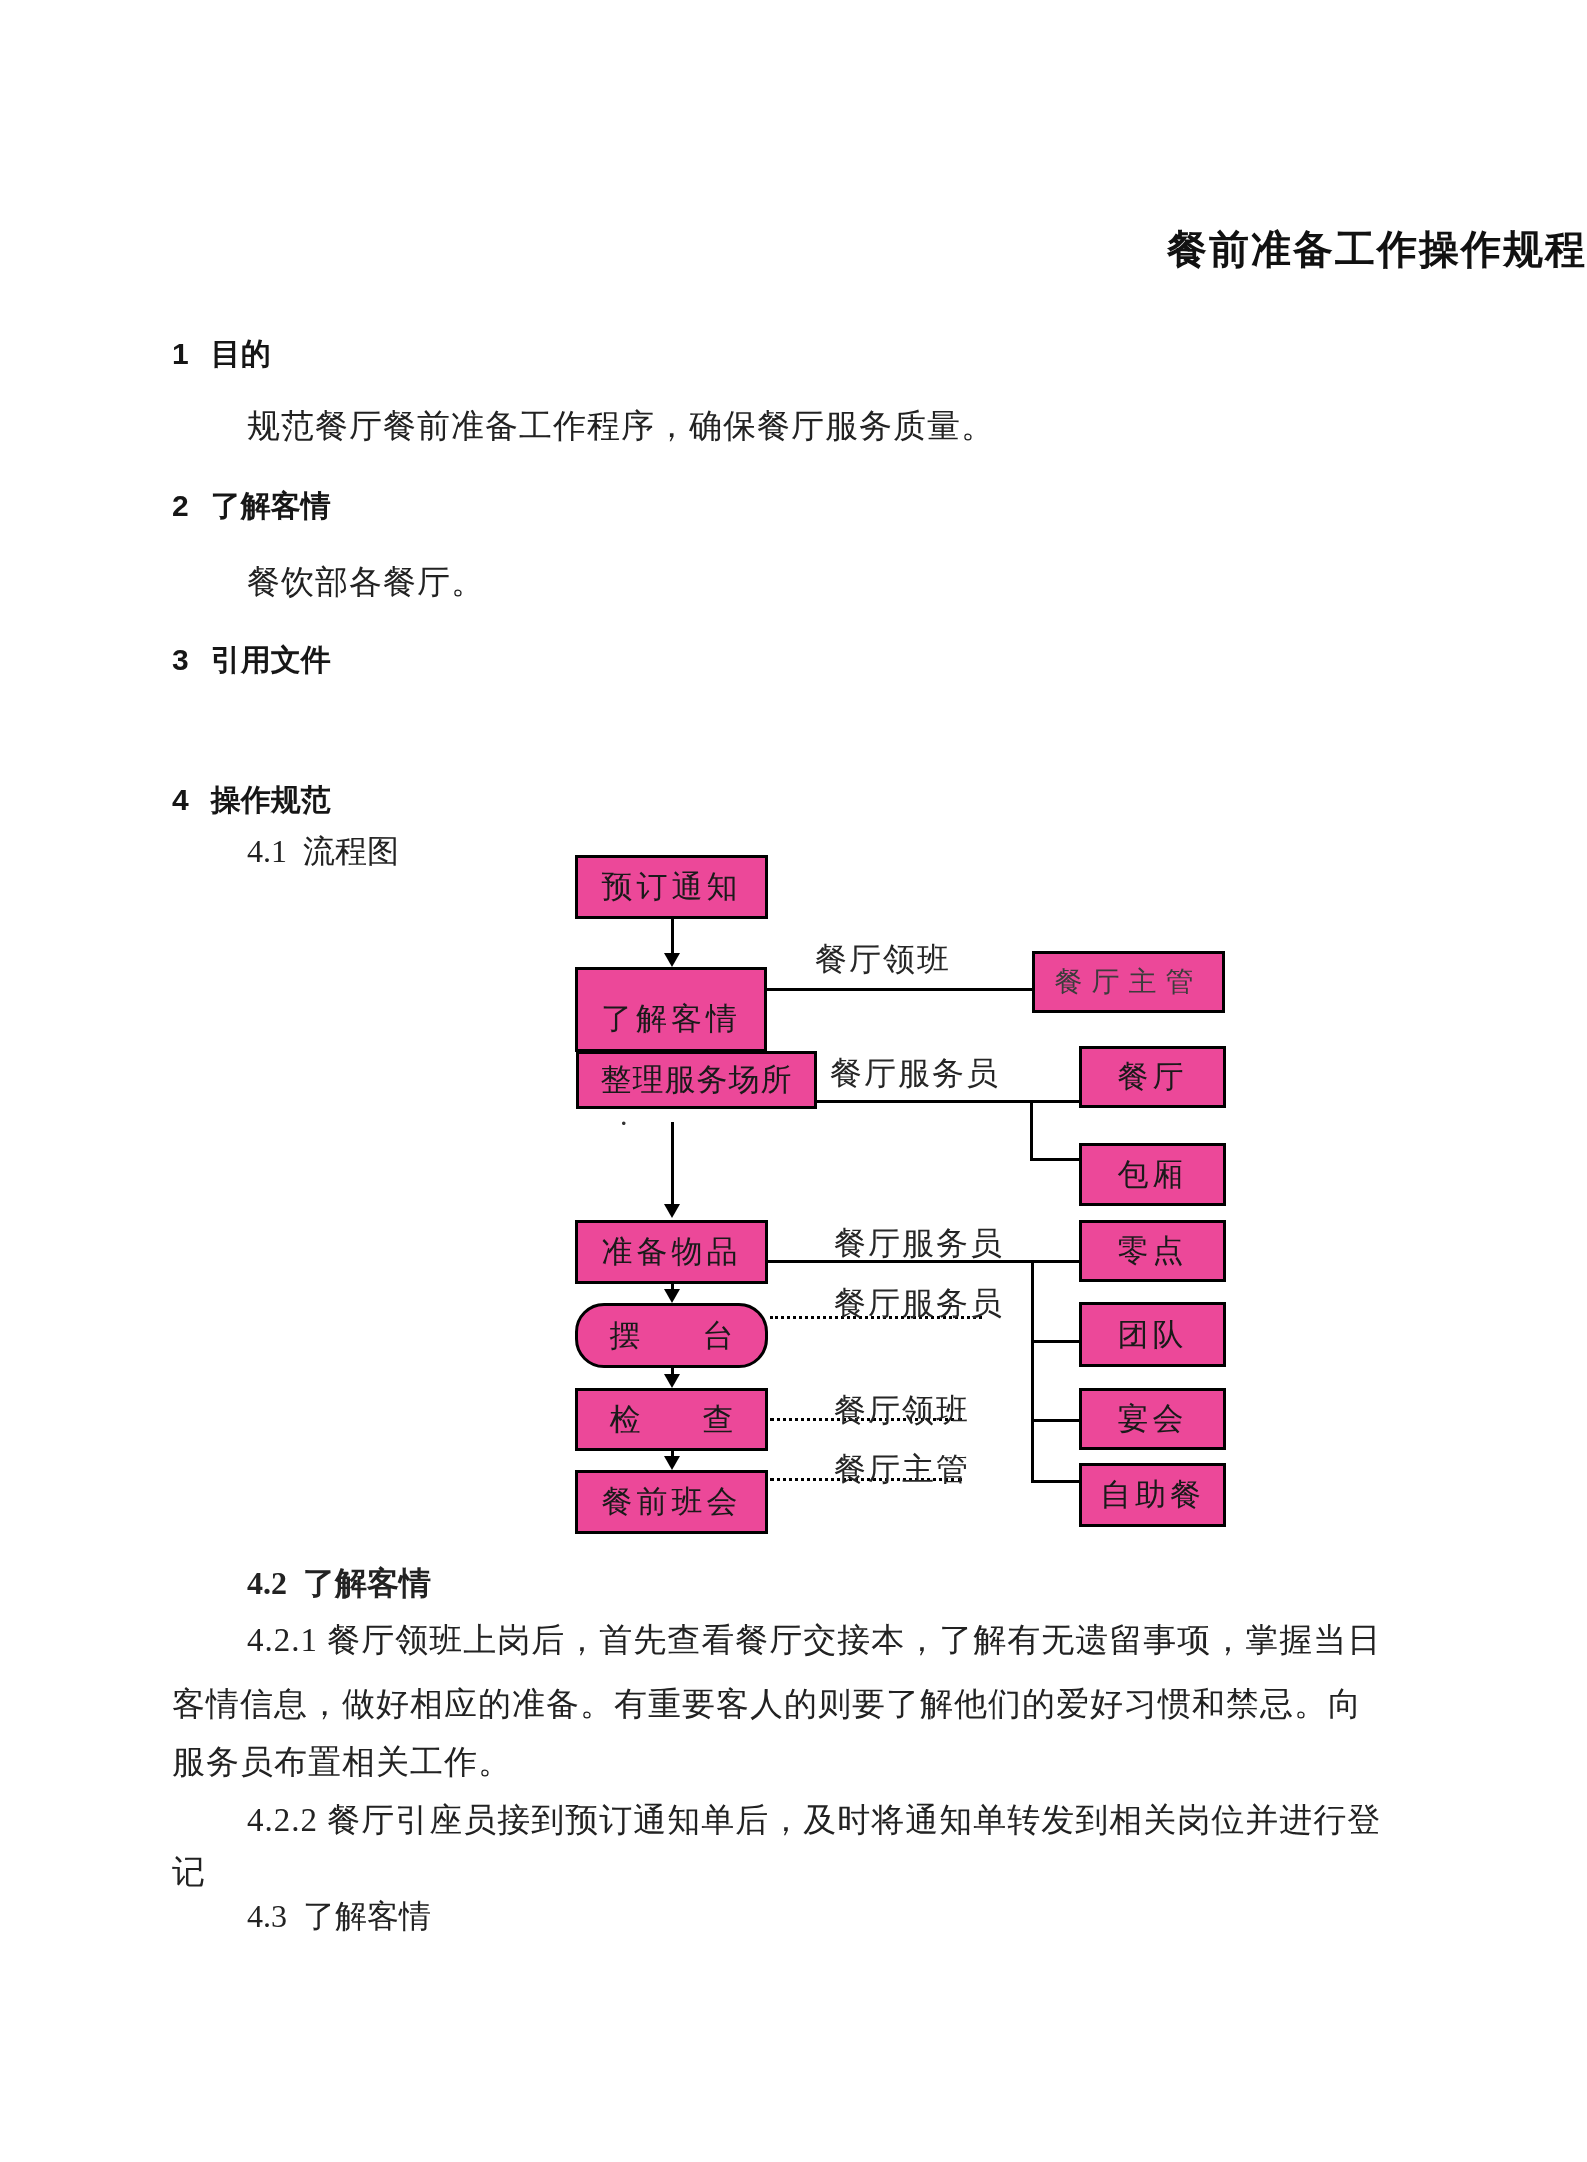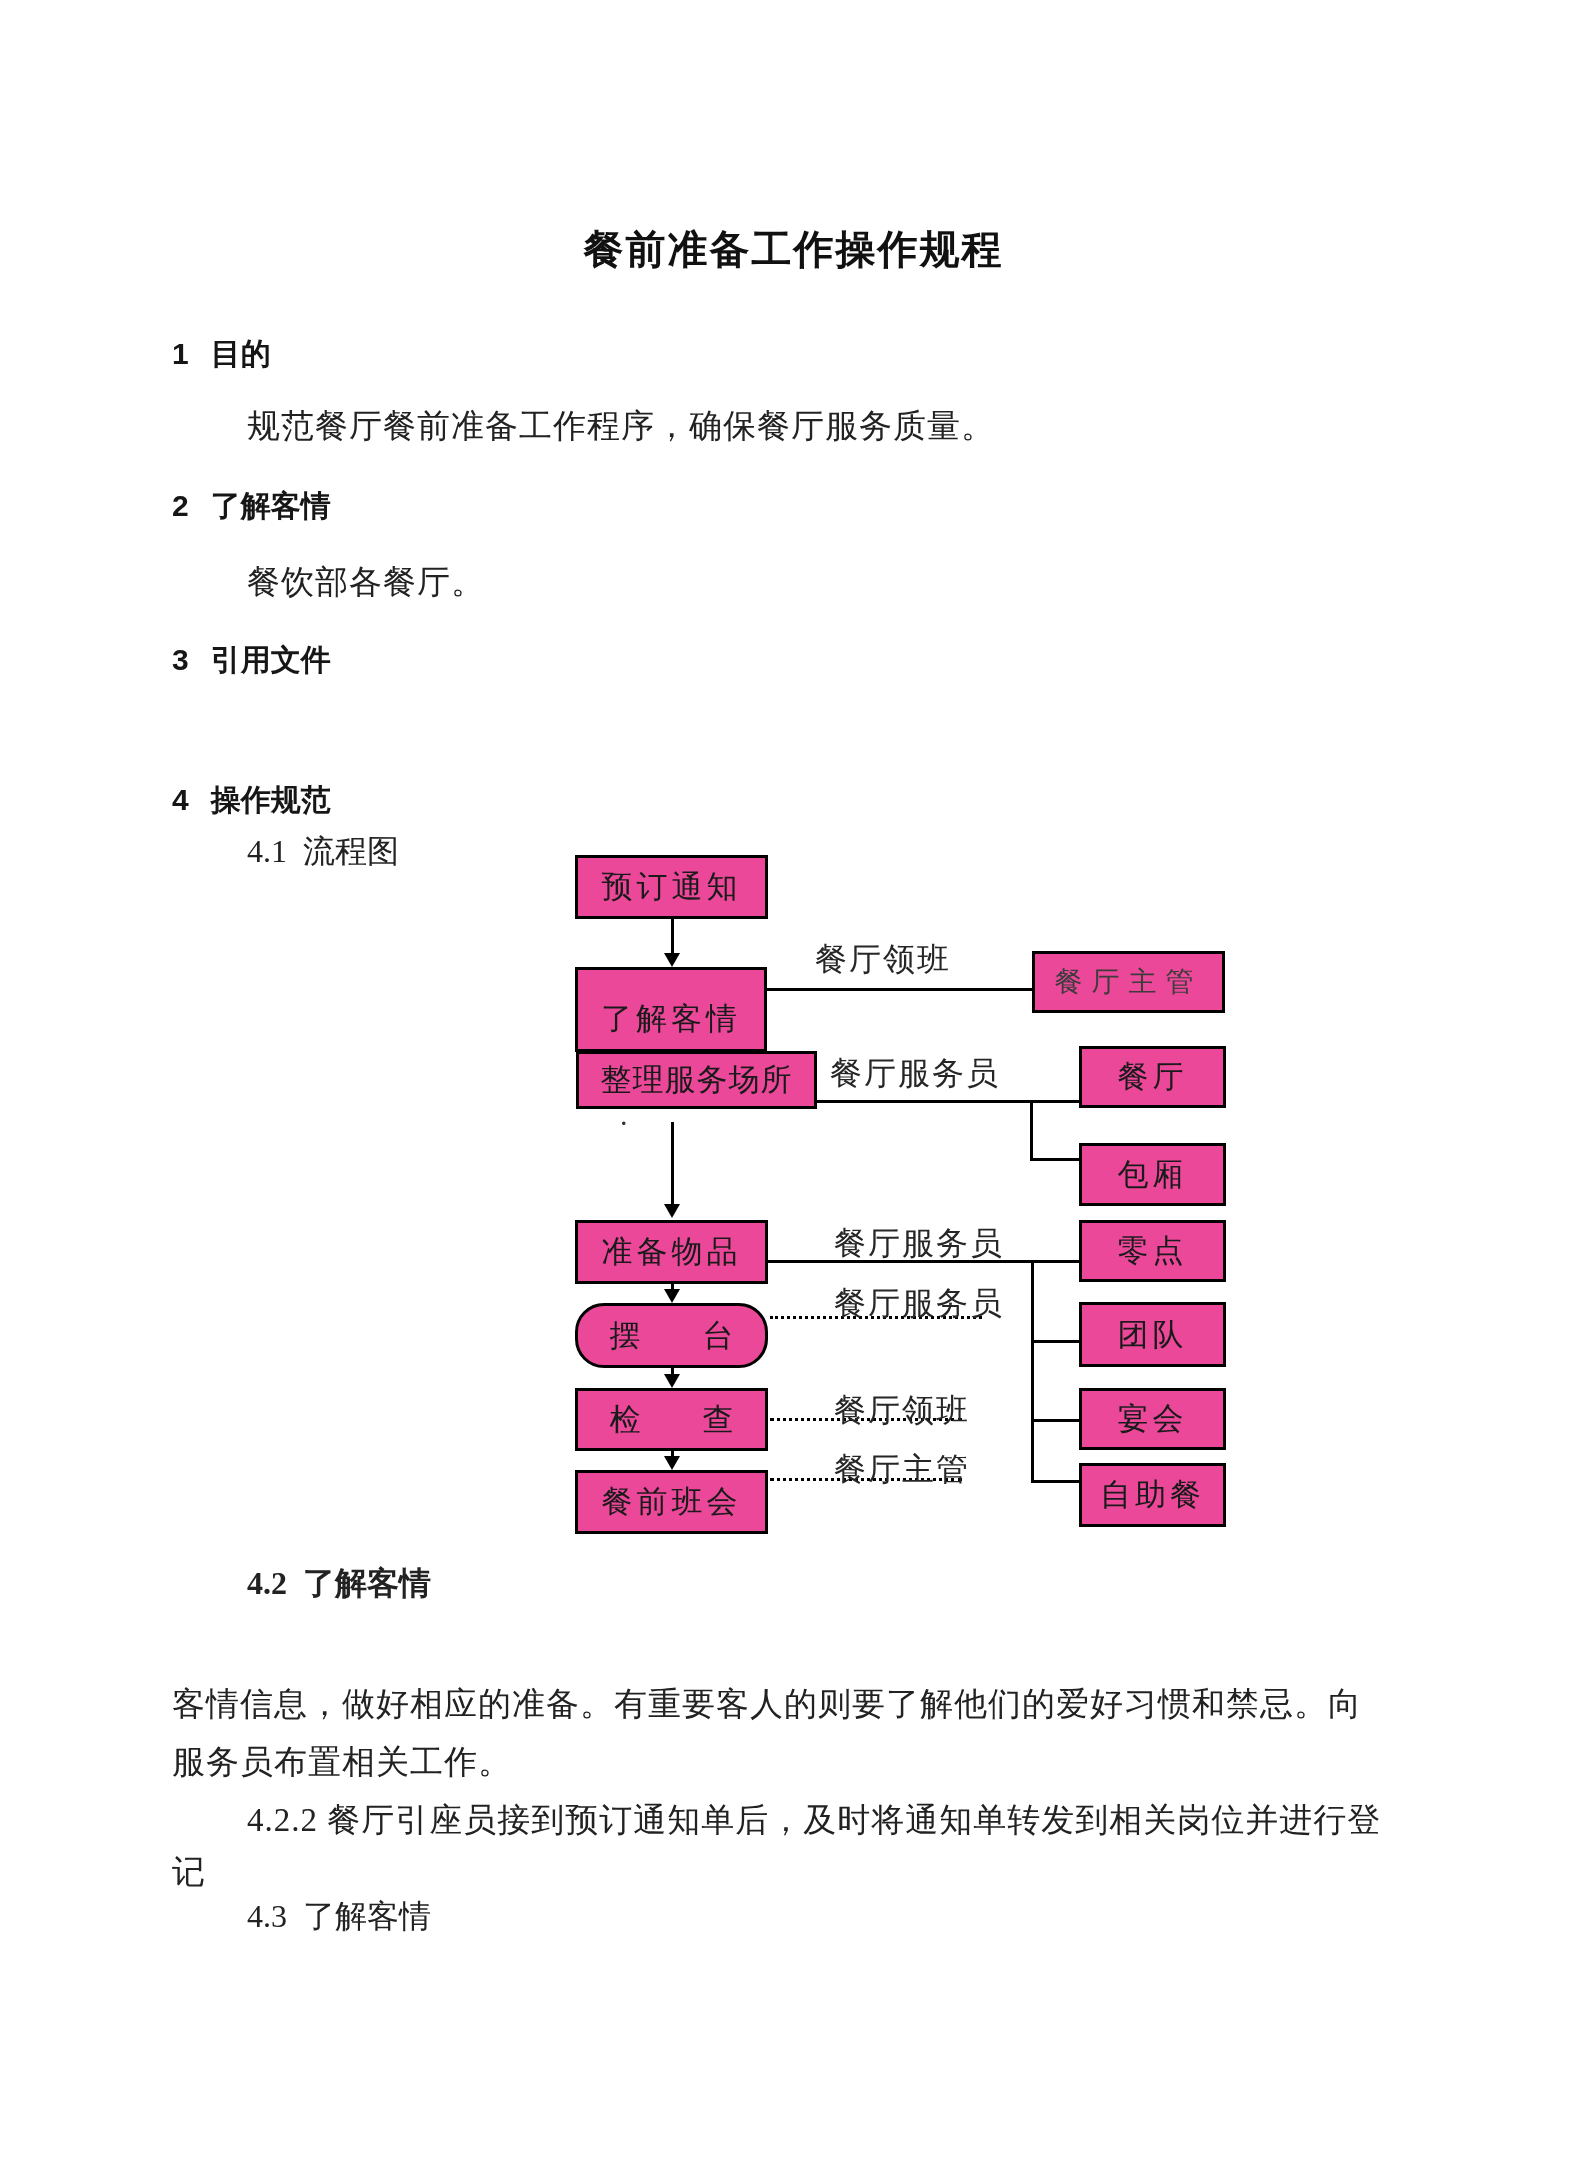--- a/index.html
+++ b/index.html
@@ -4,21 +4,21 @@
 <style>
   html,body { margin:0; padding:0; background:#e8e8e8; }
   .page {
     position:relative; width:1587px; height:2162px; margin:0 auto;
     background:#ffffff; overflow:hidden;
     font-family:"Liberation Serif","DejaVu Serif",serif;
     color:#1e1e1e;
   }
   .doc-title {
     position:absolute; top:222px; left:0; width:100%;
-    text-align:center; font-family:Liberation Sans, sans-serif;
+    text-align:right; font-family:Liberation Sans, sans-serif;
     font-weight:bold; font-size:40px; letter-spacing:2px; color:#111;
   }
   .heading {
     position:absolute; font-family:"Liberation Sans","DejaVu Sans",sans-serif;
     font-weight:bold; font-size:30px; color:#161616; white-space:nowrap;
   }
   .heading .num { display:inline-block; margin-right:22px; }
   .sub {
     position:absolute; font-size:32px; color:#222; white-space:nowrap;
   }
@@ -140,20 +140,21 @@
   <div class="actor" style="left:834px; top:1282px;">餐厅服务员</div>
   <div class="actor" style="left:834px; top:1389px;">餐厅领班</div>
   <div class="actor" style="left:834px; top:1448px;">餐厅主管</div>
 
   <div class="stray-dot" style="left:620px; top:1100px;">.</div>
 
   <div class="sub" style="left:247px; top:1562px;font-weight:bold;">
     <span class="num">4.2</span><span>了解客情</span>
   </div>
 
+  <div class="body-line" style="left:247px; top:1618px;">4.2.1 餐厅领班上岗后，首先查看餐厅交接本，了解有无遗留事项，掌握当日</div>
   <div class="body-line" style="left:172px; top:1682px;">客情信息，做好相应的准备。有重要客人的则要了解他们的爱好习惯和禁忌。向</div>
   <div class="body-line" style="left:172px; top:1740px;">服务员布置相关工作。</div>
 
   <div class="body-line" style="left:247px; top:1798px;">4.2.2 餐厅引座员接到预订通知单后，及时将通知单转发到相关岗位并进行登</div>
   <div class="body-line" style="left:172px; top:1850px;">记</div>
 
   <div class="sub" style="left:247px; top:1895px;">
     <span class="num">4.3</span><span>了解客情</span>
   </div>
 

